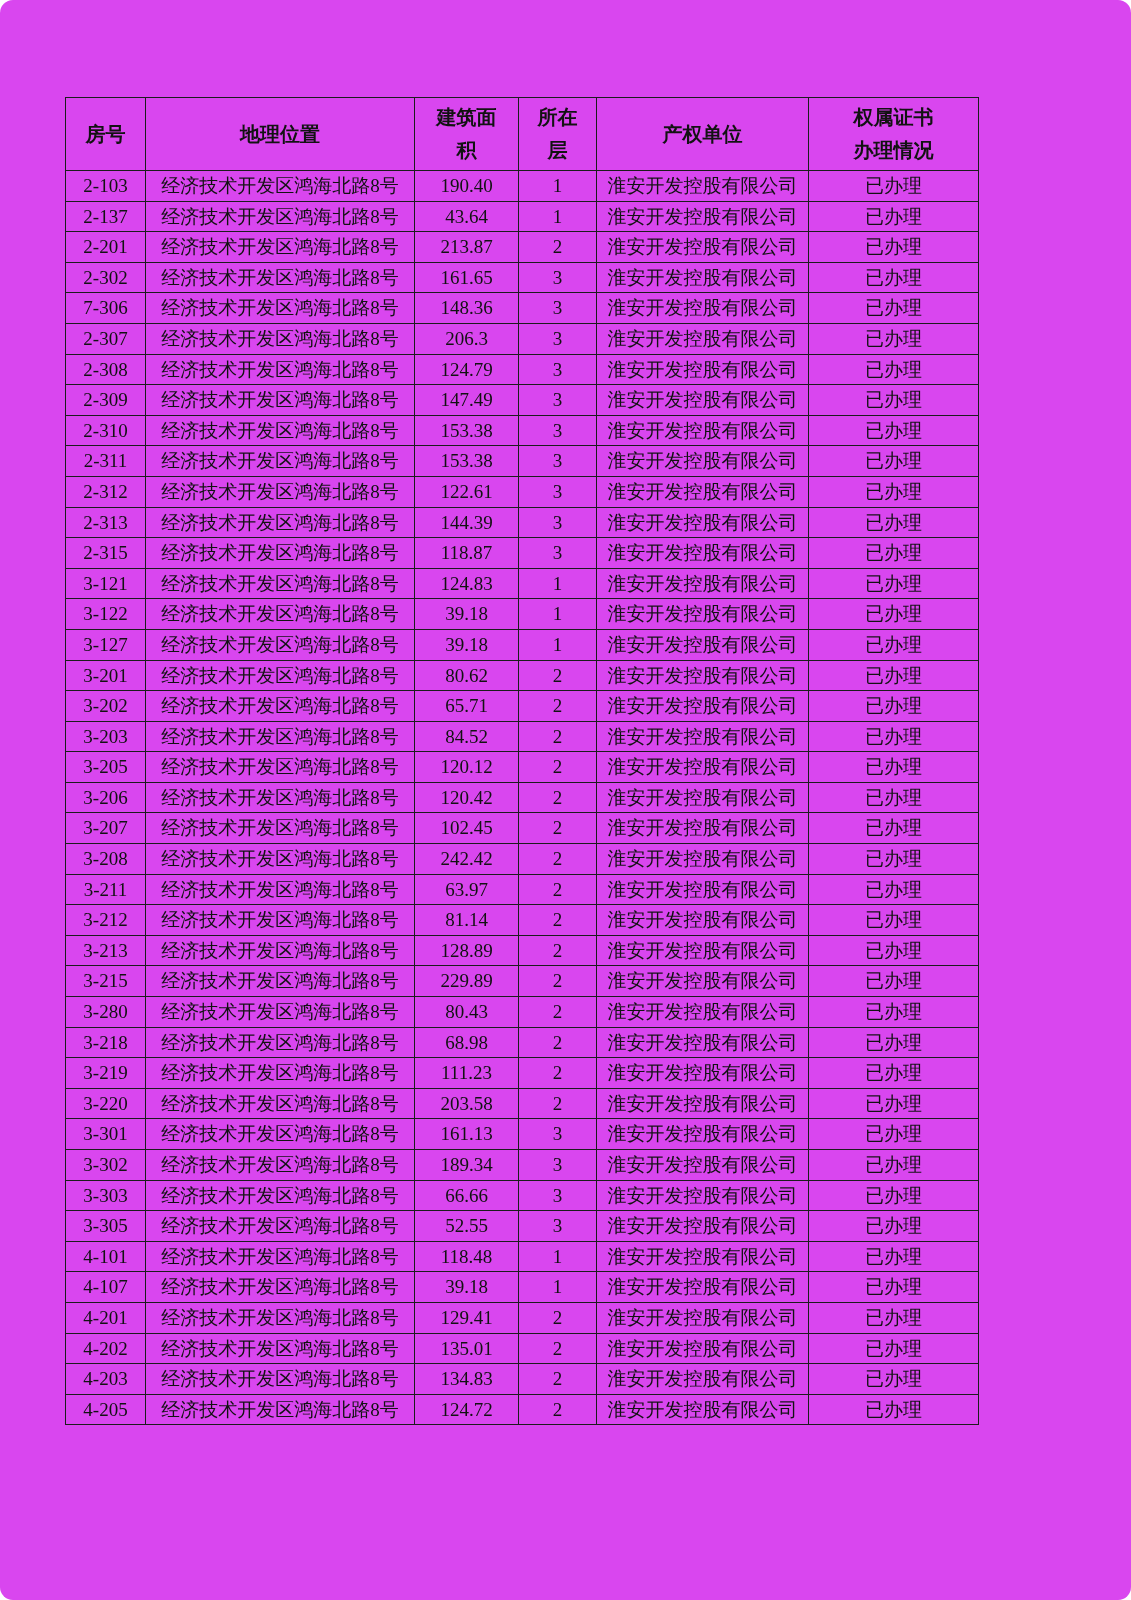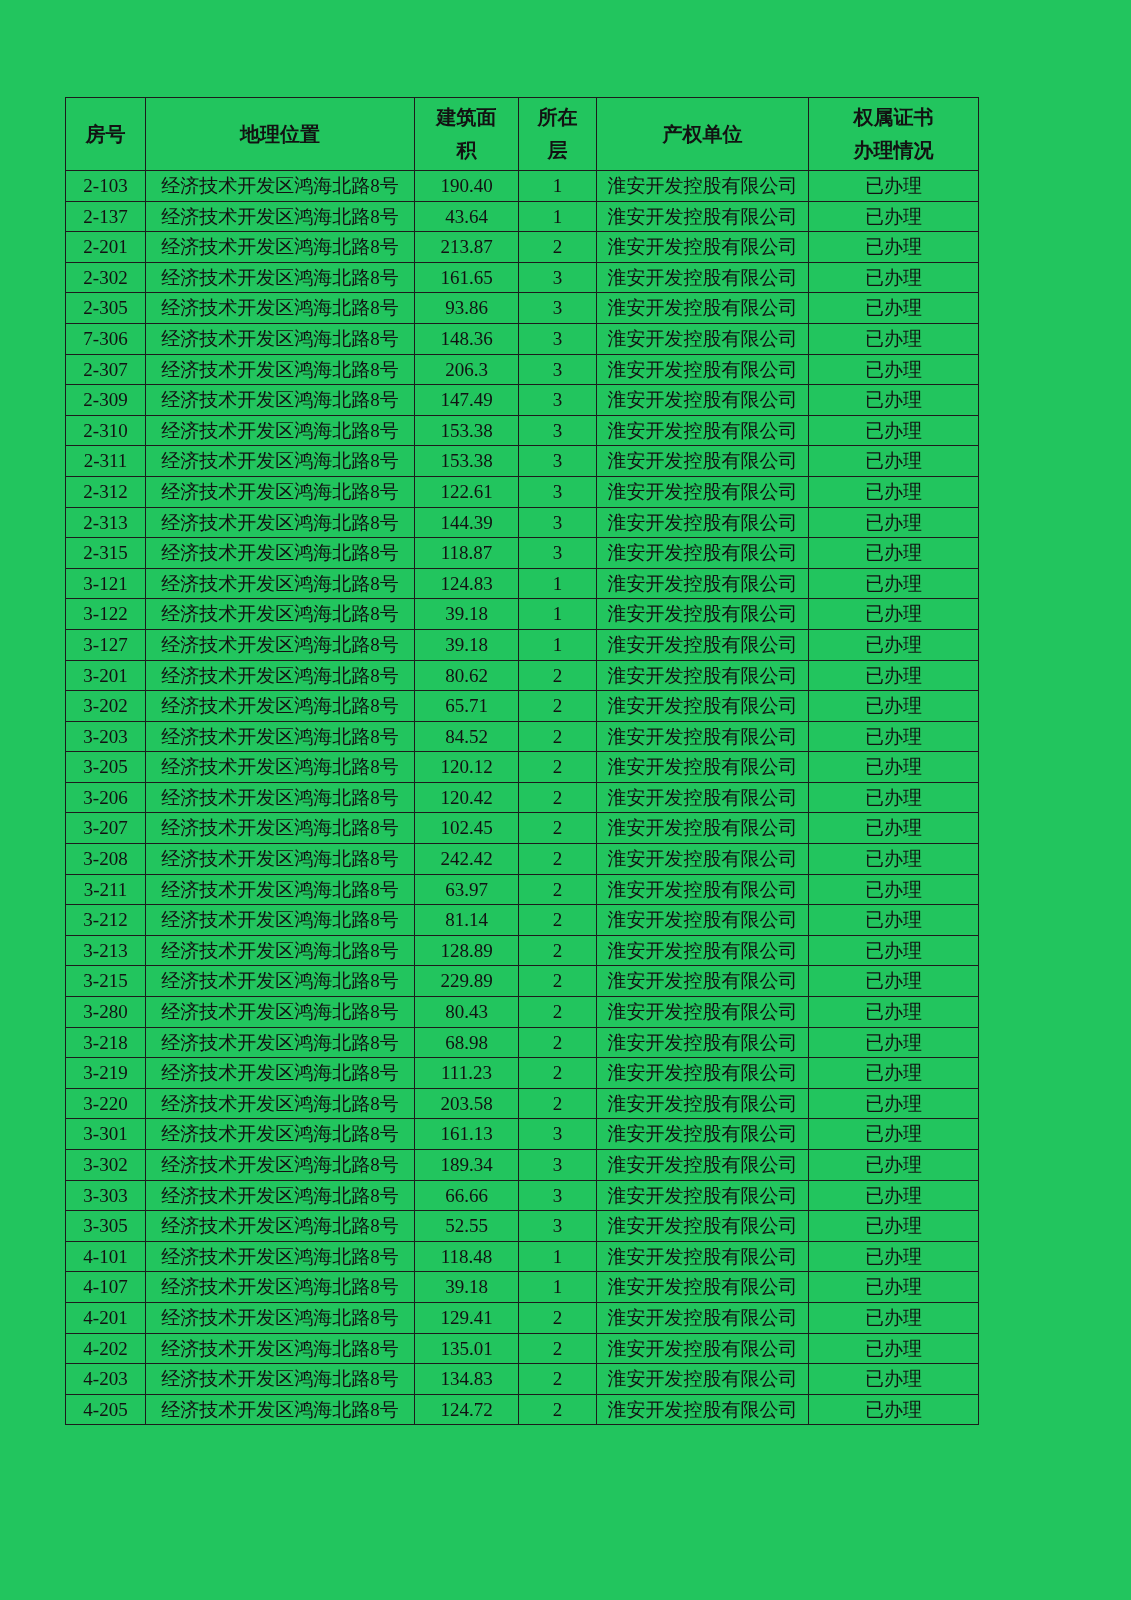--- a/index.html
+++ b/index.html
@@ -4,23 +4,24 @@
 <style>
   html, body {
     margin: 0;
     padding: 0;
     background: #ffffff;
   }
   .page {
     position: relative;
     width: 1131px;
     height: 1600px;
-    background: #22c55e;
+    background: #d946ef;
     font-family: "Liberation Serif", "DejaVu Serif", serif;
     color: #121212;
+    border-radius: 13px;
   }
   table.registry {
     position: absolute;
     left: 65px;
     top: 97px;
     width: 913px;
     border-collapse: collapse;
     table-layout: fixed;
   }
   table.registry col.c0 { width: 80px; }
@@ -107,39 +108,39 @@
         </tr>
         <tr>
           <td>2-302</td>
           <td>经济技术开发区鸿海北路8号</td>
           <td>161.65</td>
           <td>3</td>
           <td>淮安开发控股有限公司</td>
           <td>已办理</td>
         </tr>
         <tr>
-          <td>2-305</td>
-          <td>经济技术开发区鸿海北路8号</td>
-          <td>93.86</td>
-          <td>3</td>
-          <td>淮安开发控股有限公司</td>
-          <td>已办理</td>
-        </tr>
-        <tr>
           <td>7-306</td>
           <td>经济技术开发区鸿海北路8号</td>
           <td>148.36</td>
           <td>3</td>
           <td>淮安开发控股有限公司</td>
           <td>已办理</td>
         </tr>
         <tr>
           <td>2-307</td>
           <td>经济技术开发区鸿海北路8号</td>
           <td>206.3</td>
+          <td>3</td>
+          <td>淮安开发控股有限公司</td>
+          <td>已办理</td>
+        </tr>
+        <tr>
+          <td>2-308</td>
+          <td>经济技术开发区鸿海北路8号</td>
+          <td>124.79</td>
           <td>3</td>
           <td>淮安开发控股有限公司</td>
           <td>已办理</td>
         </tr>
         <tr>
           <td>2-309</td>
           <td>经济技术开发区鸿海北路8号</td>
           <td>147.49</td>
           <td>3</td>
           <td>淮安开发控股有限公司</td>

